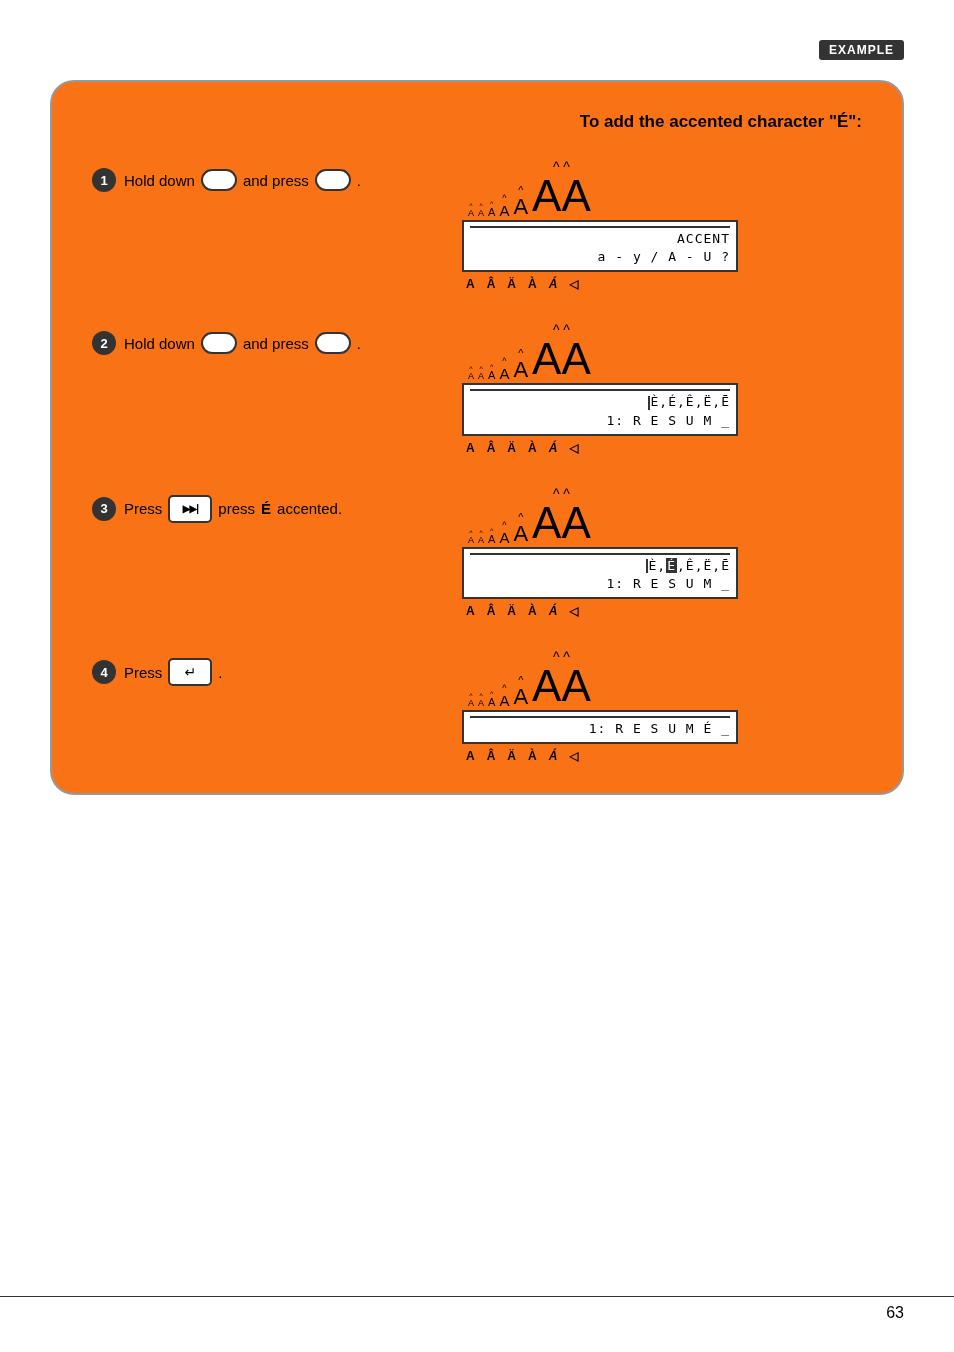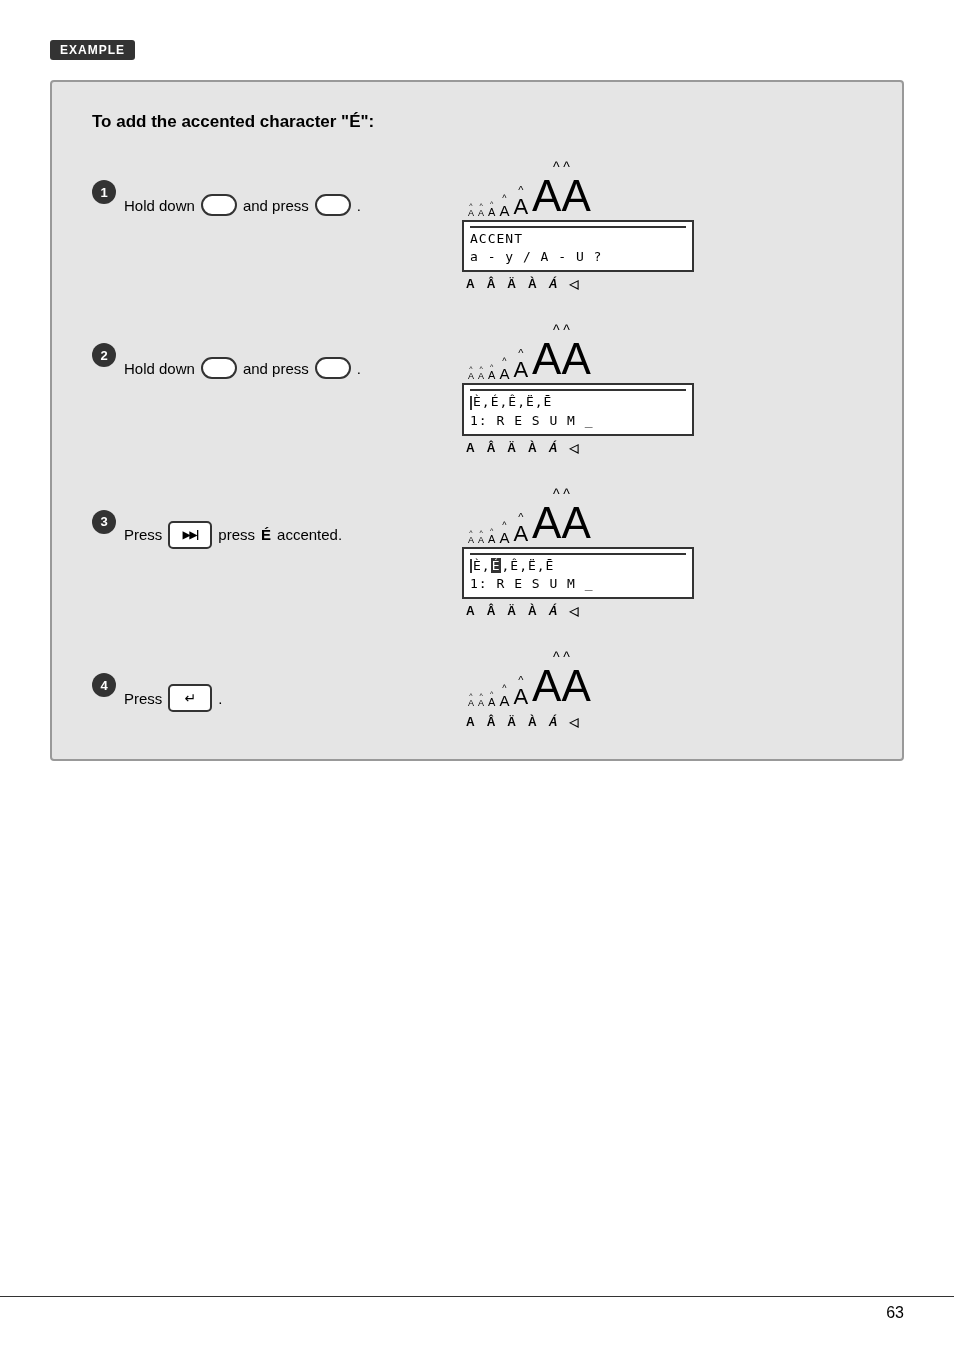--- a/index.html
+++ b/index.html
@@ -6,39 +6,40 @@
     body {
       width: 954px;
       min-height: 1352px;
       background: #fff;
       font-family: Arial, sans-serif;
       position: relative;
     }
 
     .page-content {
       padding: 40px 50px;
+      text-align: right;
     }
 
     .example-badge {
       display: inline-block;
       background: #333;
       color: #fff;
       font-size: 12px;
       font-weight: bold;
       padding: 3px 10px;
       border-radius: 3px;
       margin-bottom: 20px;
       letter-spacing: 1px;
     }
 
     .main-box {
       border: 2px solid #999;
-      border-radius: 4px;
+      border-radius: 24px;
       padding: 30px 40px;
-      background: #e5e5e5;
+      background: #f97316;
       max-width: 870px;
     }
 
     .box-title {
       font-size: 17px;
       font-weight: bold;
       margin-bottom: 28px;
     }
 
     .step-row {
@@ -69,21 +70,20 @@
       justify-content: center;
       flex-shrink: 0;
     }
 
     .step-text {
       font-size: 15px;
       display: flex;
       align-items: center;
       gap: 6px;
       flex-wrap: wrap;
-      margin-top: 26px;
     }
 
     .btn-oval {
       display: inline-block;
       width: 36px;
       height: 22px;
       border: 2px solid #333;
       border-radius: 11px;
       background: #fff;
       vertical-align: middle;
@@ -137,21 +137,21 @@
 
     .lcd-screen-wrapper {
       position: relative;
       width: 240px;
     }
 
     .lcd-screen {
       border: 2px solid #333;
       background: #fff;
       padding: 4px 6px;
-      width: 232px;
+      width: 276px;
     }
 
     .lcd-line {
       font-size: 13px;
       font-family: monospace;
       letter-spacing: 1px;
       line-height: 1.4;
     }
 
     .lcd-bottom-row {
@@ -433,20 +433,25 @@
             </span>
           <span class="letter-with-accent lcd-size-lg">
               <span class="accent-mark" style="font-size:11px">^</span>
               <span>A</span>
             </span>
           <span class="letter-with-accent lcd-size-xxl">
               <span class="accent-mark" style="font-size:14px">^ ^</span>
               <span>AA</span>
             </span>
         </div>
+        <div class="lcd-screen-wrapper">
+          <div class="lcd-screen">
+            <div class="lcd-line bordered-top">1: R E S U M É _</div>
+          </div>
+        </div>
         <div class="lcd-bottom-row">
           <span class="lcd-bottom-item">A</span>
           <span class="lcd-bottom-item">Â</span>
           <span class="lcd-bottom-item">Ä</span>
           <span class="lcd-bottom-item">À</span>
           <span class="lcd-bottom-item italic">Á</span>
           <span class="lcd-bottom-item">◁</span>
         </div>
       </div>
     </div>

